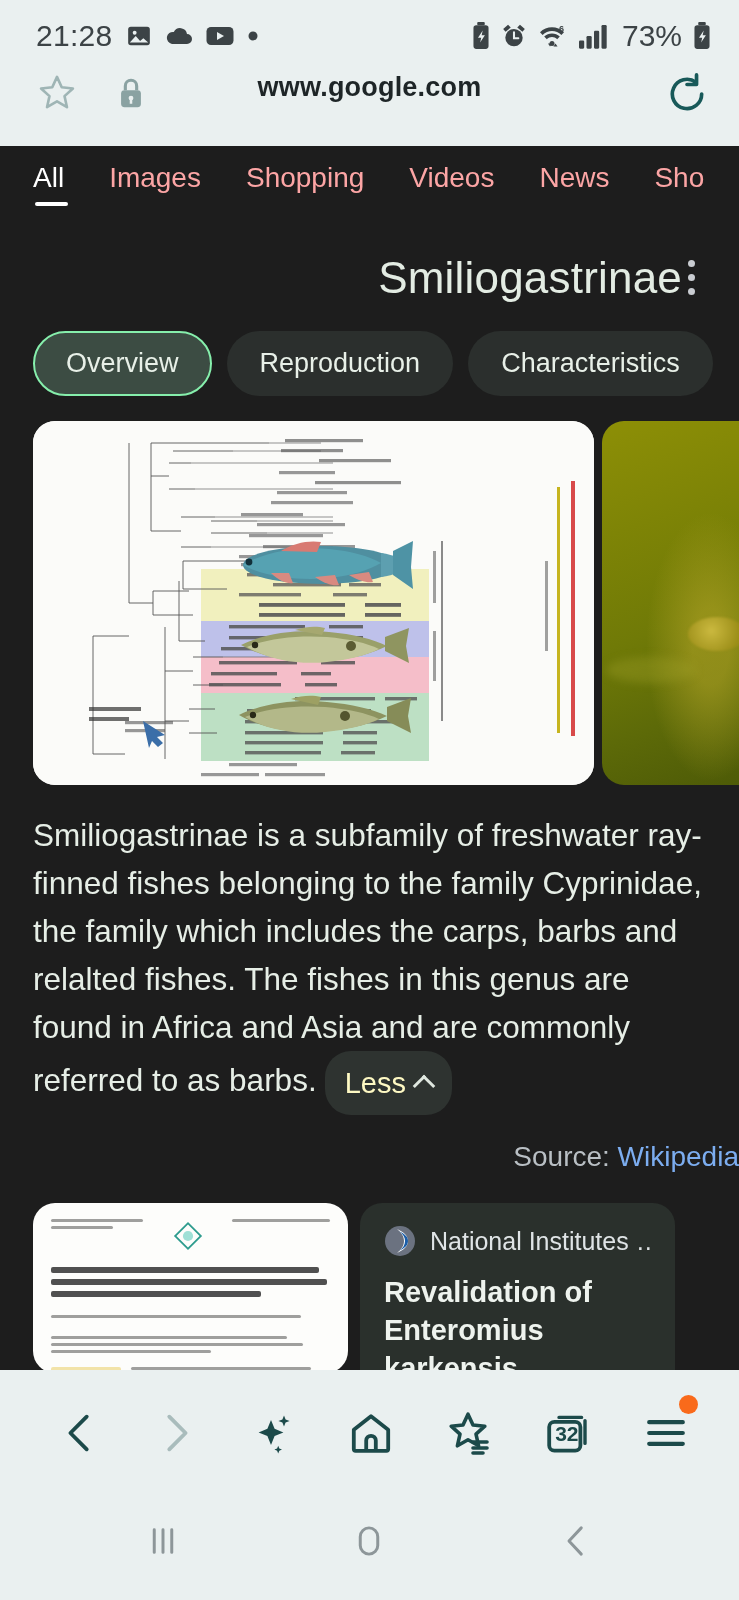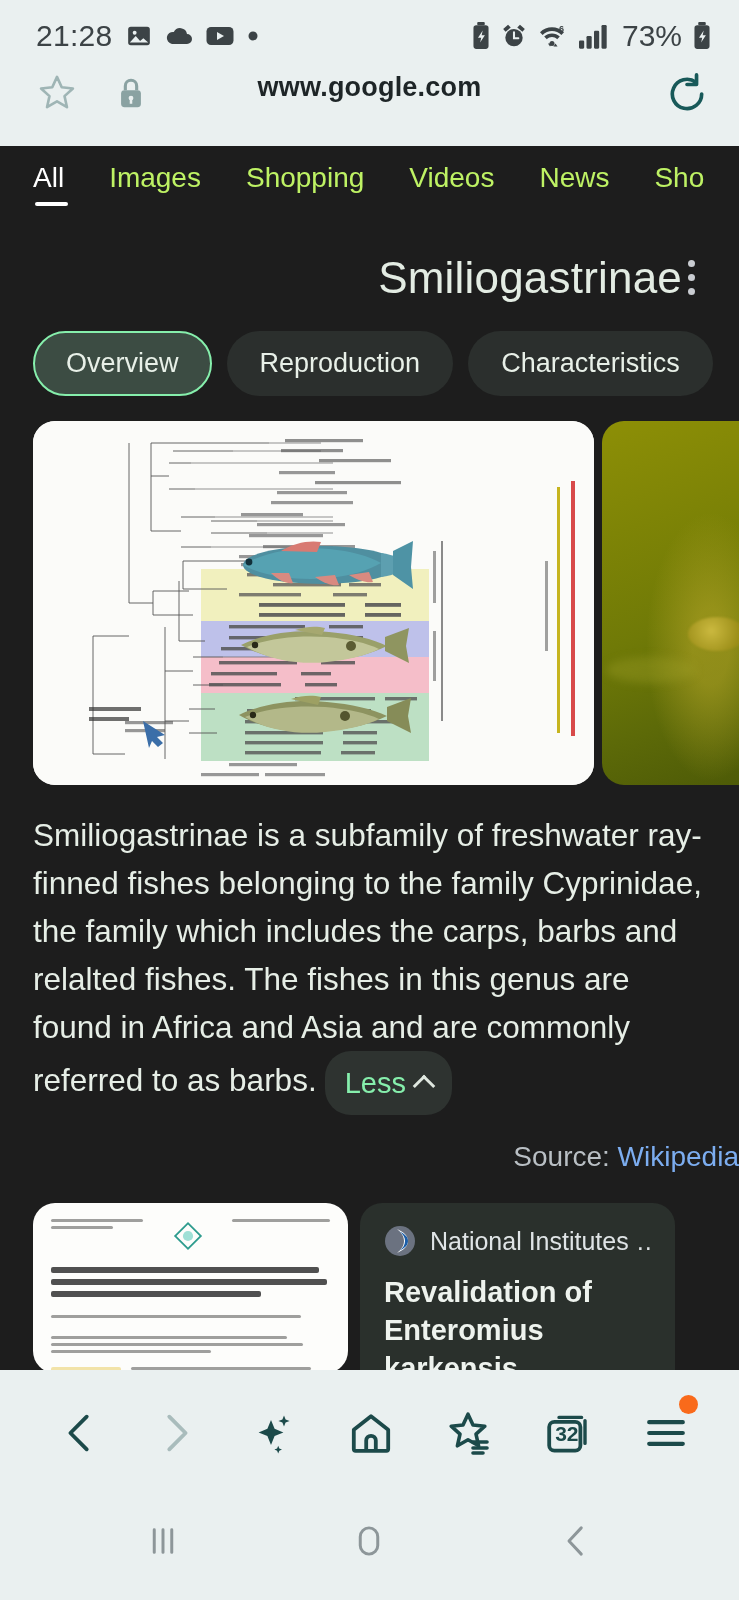--- a/index.html
+++ b/index.html
@@ -35,21 +35,21 @@
   .url-left { display:flex; align-items:center; gap:38px; z-index:2;}
   .url-right { margin-left:auto; z-index:2;}
 
   
   .page { background:#1d1d1d; height:1224px; position:relative; overflow:hidden; }
 
   .tabs {
     display:flex; align-items:flex-start; gap:45px;
     padding: 16px 0 0 33px; height:72px; white-space:nowrap;
   }
-  .tab { font-size:28px; color:#bef264; position:relative; padding-bottom:10px; }
+  .tab { font-size:28px; color:#fca5a5; position:relative; padding-bottom:10px; }
   .tab.active { color:#ffffff; }
   .tab.active::after {
     content:""; position:absolute; left:2px; bottom:-2px; width:33px; height:4px;
     background:#ffffff; border-radius:2px;
   }
 
   .title-row {
     display:flex; align-items:center; justify-content:flex-end;
     padding: 34px 38px 0 33px;
   }
@@ -92,21 +92,21 @@
   
   .tree { position:absolute; inset:0; }
   .tree svg { width:100%; height:100%; display:block; }
 
   
   .desc {
     margin: 26px 33px 0 33px; font-size:31.5px; line-height:48px; color:#e6eee6;
   }
   .lessbtn {
     display:inline-flex; align-items:center; gap:10px; background:#2e3330;
-    border-radius:26px; padding: 8px 20px; font-size:29px; color:#86efac;
+    border-radius:26px; padding: 8px 20px; font-size:29px; color:#fef9c3;
     vertical-align:middle; margin-left:8px;justify-content:flex-end;
   }
   .chev-up { display:inline-block; width:16px; height:16px;
     border-left:3px solid #dfe7df; border-top:3px solid #dfe7df;
     transform: rotate(45deg); margin-top:6px; }
 
   .source { margin: 26px 0 0 33px; font-size:28px; color:#b9bfc4;text-align:right; }
   .source a { color:#7cadf0; text-decoration:none; }
 
   

